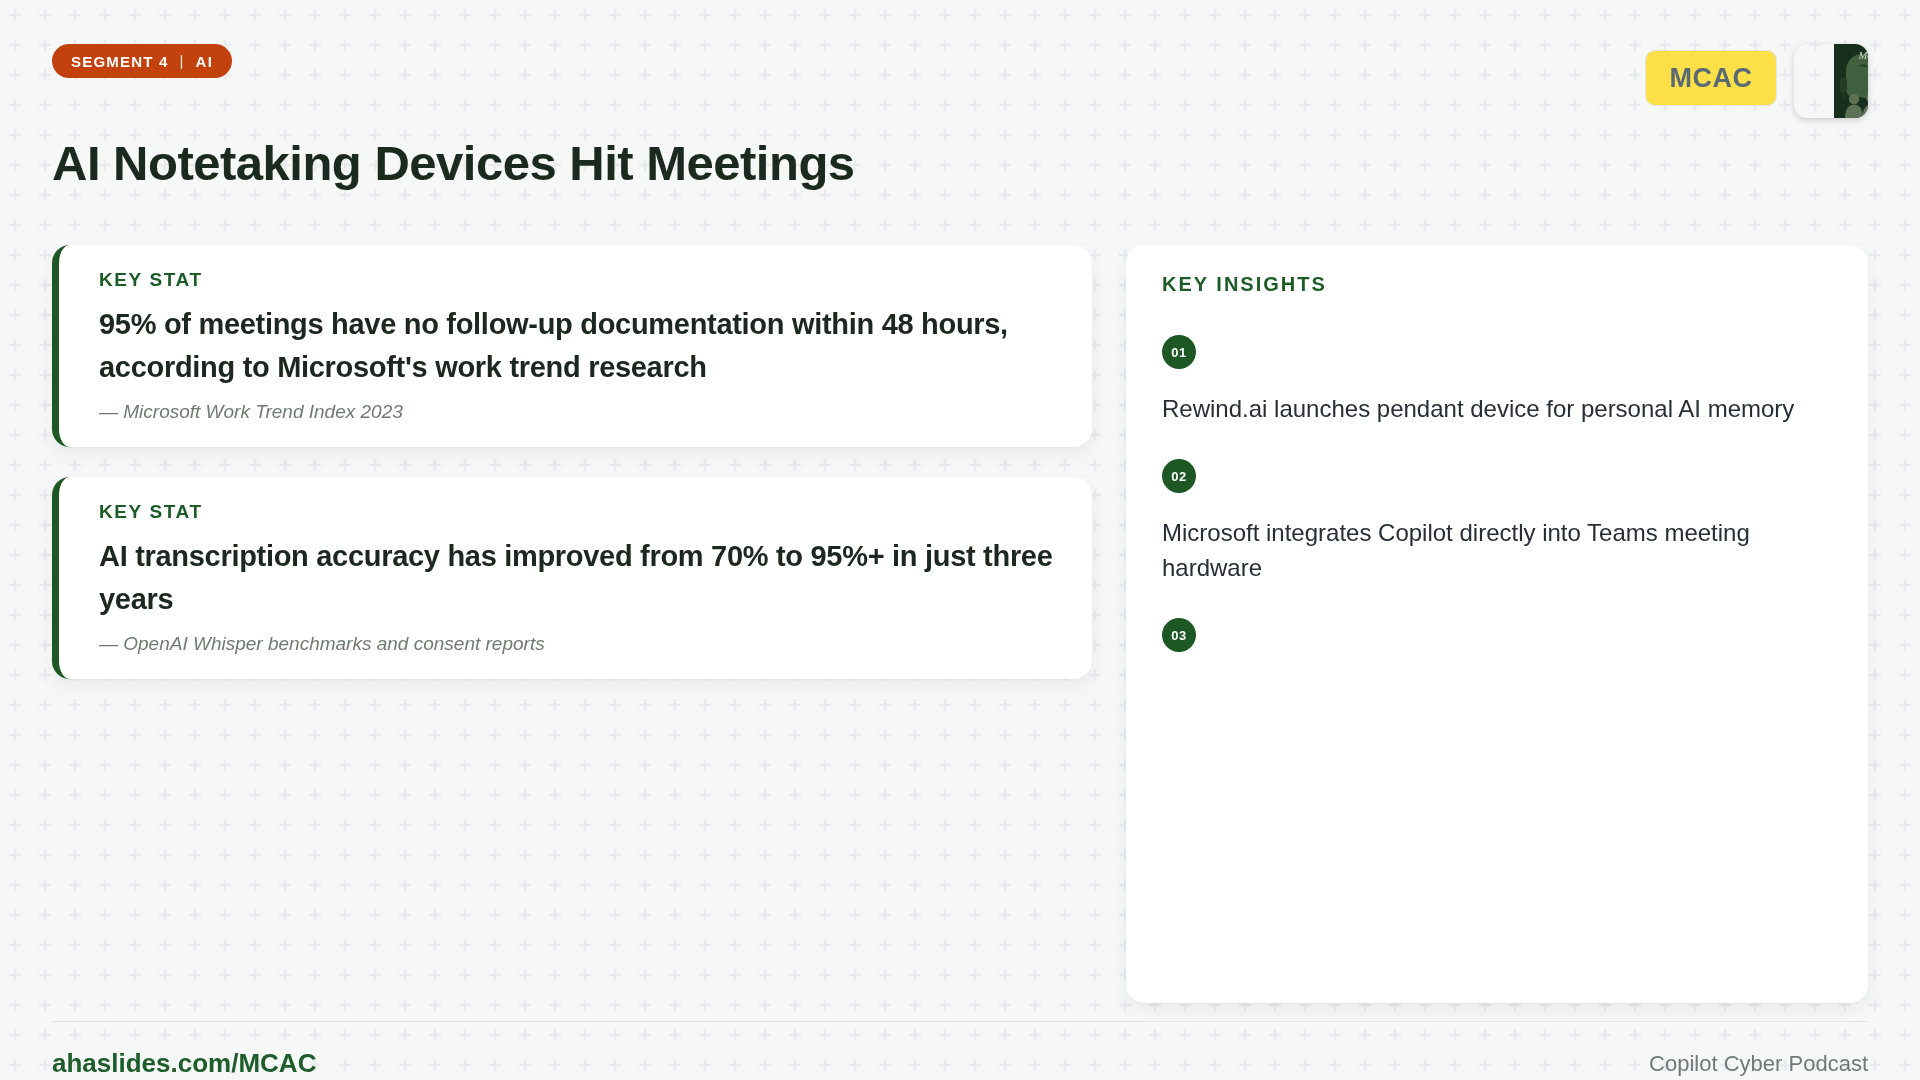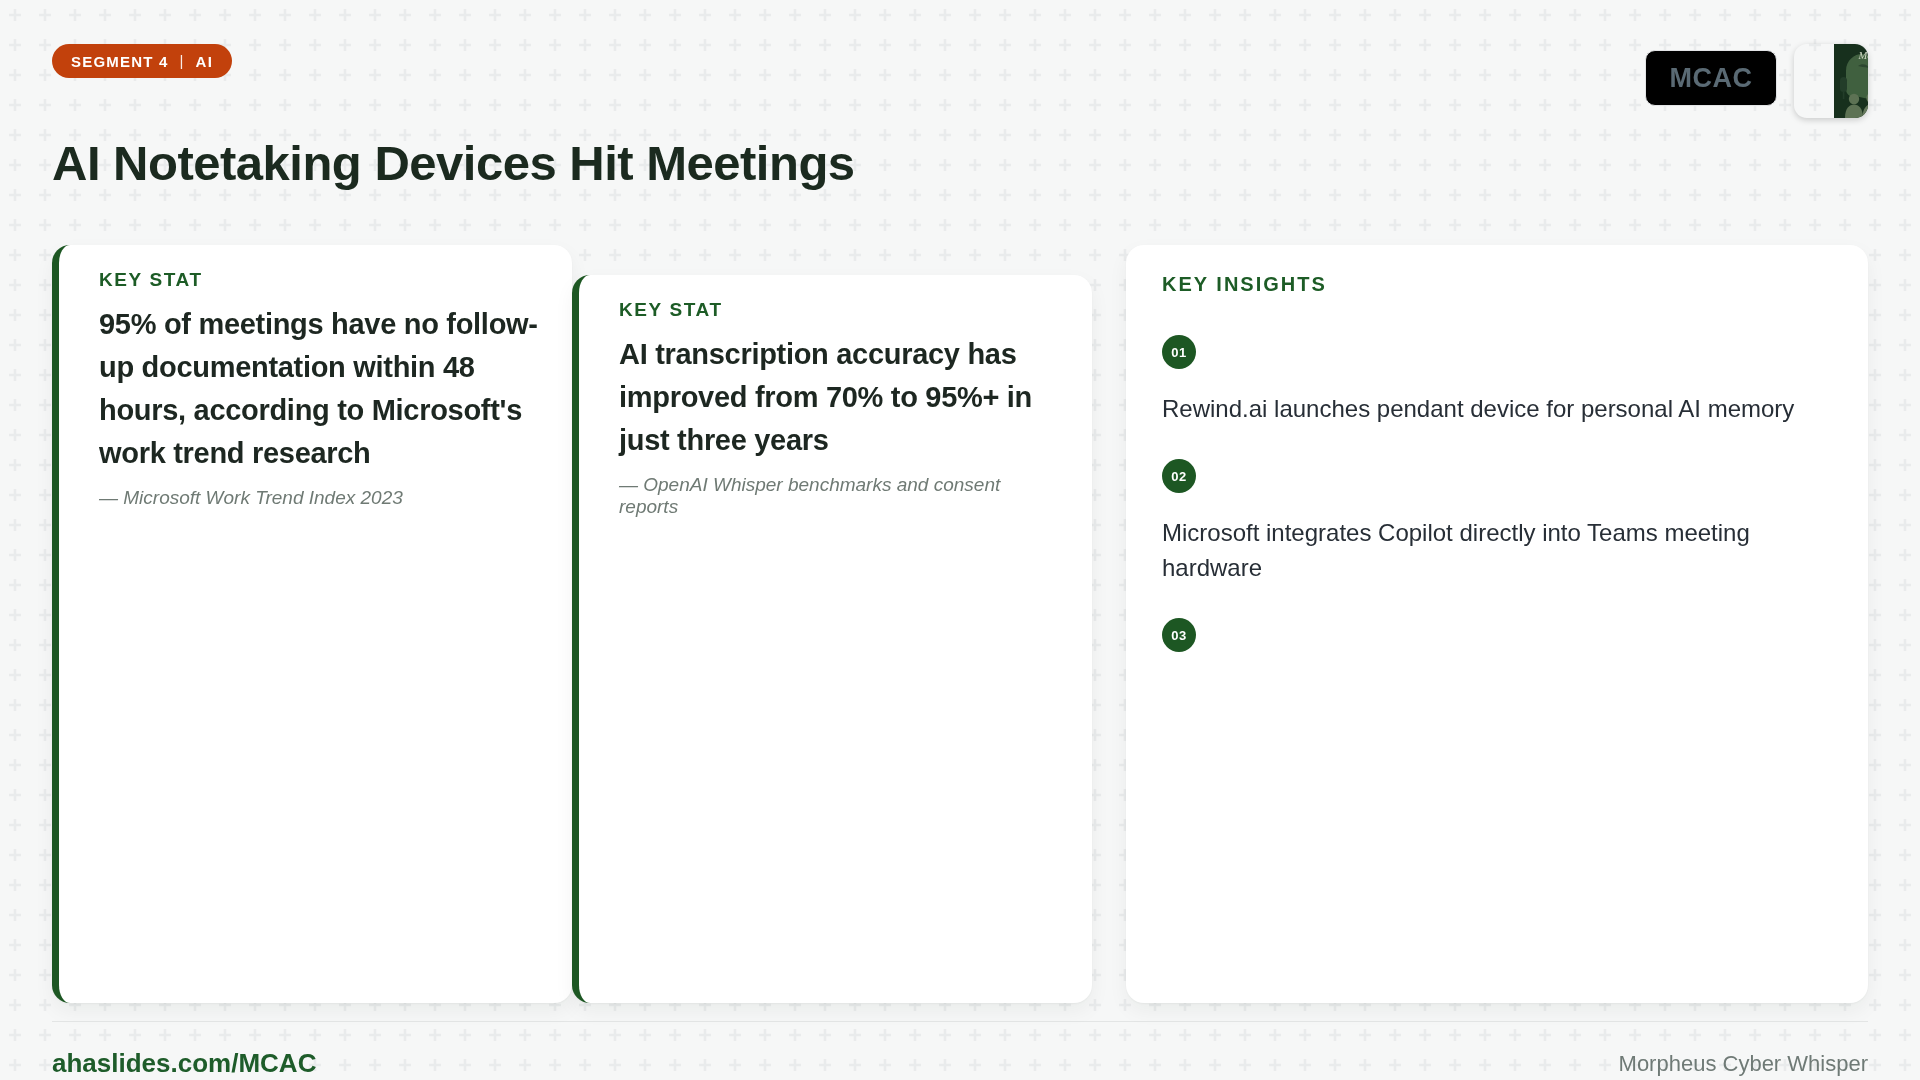--- a/index.html
+++ b/index.html
@@ -18,35 +18,35 @@
   .badge-row { display:flex; justify-content:space-between; align-items:flex-start; }
   .badge {
     height:34px; display:inline-flex; align-items:center; gap:11px;
     background:#c2410c; color:#ffffff; border-radius:17px; padding:0 19px;
     font-size:15px; font-weight:bold; letter-spacing:1.2px;
   }
   .badge-sep { font-weight:400; opacity:.9; transform:translateY(-1px); }
   .header-right { display:flex; align-items:flex-start; gap:17px; }
   .room-code {
     margin-top:6px; width:132px; height:56px; border-radius:10px;
-    background:#000000; border:1px solid #e2e4e6;
+    background:#fde047; border:1px solid #e2e4e6;
     display:flex; align-items:center; justify-content:center;
     font-size:27px; font-weight:bold; color:#5a6a74; letter-spacing:.5px;
     cursor:pointer;
   }
   .logo-box { width:74px; height:74px; border-radius:13px; overflow:hidden;
     box-shadow:0 2px 6px rgba(0,0,0,.18);padding-left:40px; }
   h1.title {
     margin-top:17px; font-size:49px; line-height:56px; font-weight:bold;
     letter-spacing:-0.5px; color:#1b2a1f;
   }
 
   
   main { display:flex; gap:34px; margin-top:54px; }
-  .col-left { width:1040px; flex:none; display:flex; flex-direction:row; }
+  .col-left { width:1040px; flex:none; display:flex; flex-direction:column; }
   .col-right { flex:1; }
 
   .card {
     background:#ffffff; border-radius:18px;
     box-shadow:0 1px 2px rgba(20,30,24,.04), 0 8px 20px rgba(20,30,24,.05);
   }
   .stat-card { border-left:7px solid #1d5723; padding:24px 30px 24px 40px; }
   .stat-card.second { margin-top:30px; }
   .card-label {
     font-size:19px; font-weight:bold; letter-spacing:1.6px; color:#1d5c26;
@@ -187,16 +187,16 @@
 
         <div class="insight-item">
           <div class="insight-num">03</div>
         </div>
       </section>
     </aside>
   </main>
 
   <footer>
     <div class="footer-link">ahaslides.com/MCAC</div>
-    <div class="footer-right">Morpheus Cyber Whisper</div>
+    <div class="footer-right">Copilot Cyber Podcast</div>
   </footer>
 
 </div>
 
 </body></html>

